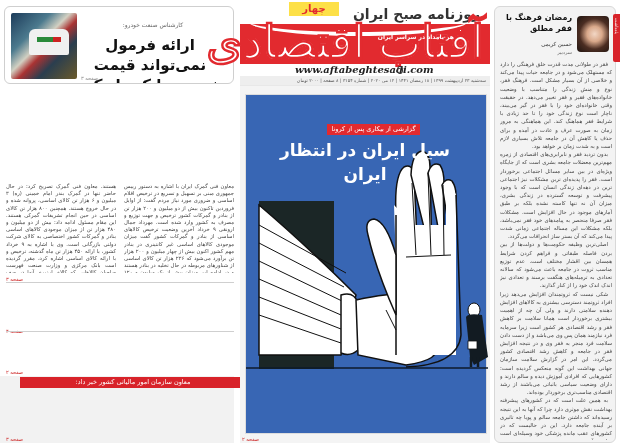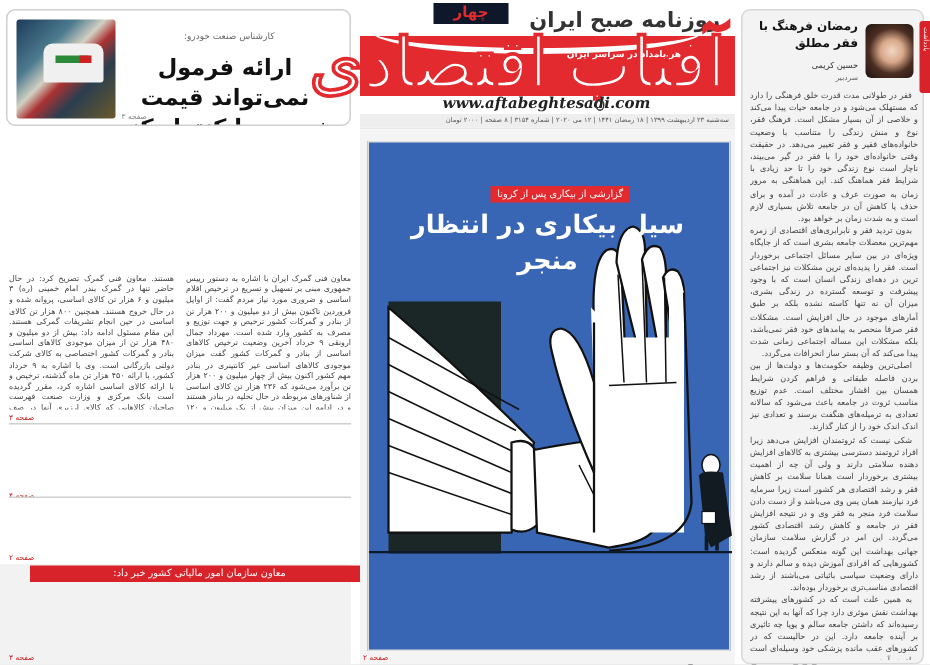--- a/index.html
+++ b/index.html
@@ -36,21 +36,21 @@
 
   .box4 { left: 0; top: 376px; width: 234px; height: 67px; background: #f2f2f2; }
   .box4-kicker { left: 4px; top: 377px; width: 226px; height: 11px; background: #d8232a; color: #fff; font-size: 6.5px; text-align: center; line-height: 11px; margin-left: 16px; }
   .head4 { right: 6px; top: 390px; width: 228px; font-size: 17.5px; font-weight: bold; text-align: center; line-height: 23px; color: #111; }
   .ref4 { left: 6px; top: 436px; }
 
   
   .masthead { left: 240px; top: 0; width: 250px; height: 85px; background: #fff; }
   .mast-red { left: 240px; top: 24px; width: 250px; height: 40px; background: #e22a2f; }
   .mast-tagline { right: 140px; top: 6px; font-size: 14px; font-weight: bold; color: #333; }
-  .mast-daily { left: 289px; top: 2px; width: 50px; height: 14px; background: #0f172a; color: #e22a2f; font-size: 10px; font-weight: bold; text-align: center; line-height: 14px; }
+  .mast-daily { left: 289px; top: 2px; width: 50px; height: 14px; background: #fde047; color: #e22a2f; font-size: 10px; font-weight: bold; text-align: center; line-height: 14px; }
   .mast-sub { right: 166px; top: 33px; font-size: 6px; color: #fff; font-weight: bold; }
   .mast-logo { right: 136px; top: 12px; font-size: 46px; font-weight: bold; color: #fff; letter-spacing: 1px; line-height: 60px; font-family: Liberation Sans, sans-serif; -webkit-text-stroke: 1px #e22a2f; }
   .mast-swoosh { left: 248px; top: 6px; width: 220px; height: 30px; border-bottom: 4px solid #fff; border-radius: 0 0 50% 50%; }
   .mast-url { left: 295px; top: 64px; font-size: 10px; font-weight: bold; font-style: italic; color: #222; font-family: "DejaVu Serif", serif; direction: ltr; }
   .mast-circle { left: 397px; top: 66px; width: 6px; height: 8px; border: 1px solid #333; border-radius: 50%; }
   .mast-dateline { left: 240px; top: 76px; width: 250px; height: 9px; background: #eeeeee; font-size: 4.5px; color: #555; line-height: 9px; text-align: right; padding-right: 4px; white-space: nowrap; overflow: hidden; }
 
   
   .cover-frame { left: 240px; top: 86px; width: 250px; height: 357px; background: #f4f4f4; }
   .cover { left: 245px; top: 94px; width: 242px; height: 340px; background: #3866b4; border: 1px solid #ddd; }
@@ -152,21 +152,21 @@
 
     <line x1="0" y1="273" x2="242" y2="273" stroke="#0d1a2b" stroke-width="1.5"></line>
 
     <ellipse cx="228" cy="215" rx="6" ry="7" fill="#fff" stroke="#111" stroke-width="1"></ellipse>
     <path d="M220 222 Q222 218 236 220 L242 262 L228 270 L224 262 Z" fill="#121b22"></path>
     <rect x="222" y="246" width="9" height="8" fill="#fff" stroke="#111" stroke-width="0.8"></rect>
     <path d="M225 262 L225 272 M232 262 L232 272" stroke="#121b22" stroke-width="2.5"></path>
   </svg>
 </div>
 <div class="abs cover-kicker">گزارشی از بیکاری پس از کرونا</div>
-<div class="abs cover-title">سیل بیکاری در انتظار منجر</div>
+<div class="abs cover-title">سیل ایران در انتظار ایران</div>
 <div class="abs ref cover-ref">صفحه ۲</div>
 
 <div class="abs right-col"></div>
 <div class="abs op-box"></div>
 <div class="abs op-tab"></div>
 <div class="abs op-tab-label">یادداشت</div>
 <div class="abs op-photo"></div>
 <div class="abs op-title">رمضان فرهنگ با فقر مطلق</div>
 <div class="abs op-author">حسین کریمی</div>
 <div class="abs op-role">سردبیر</div>

